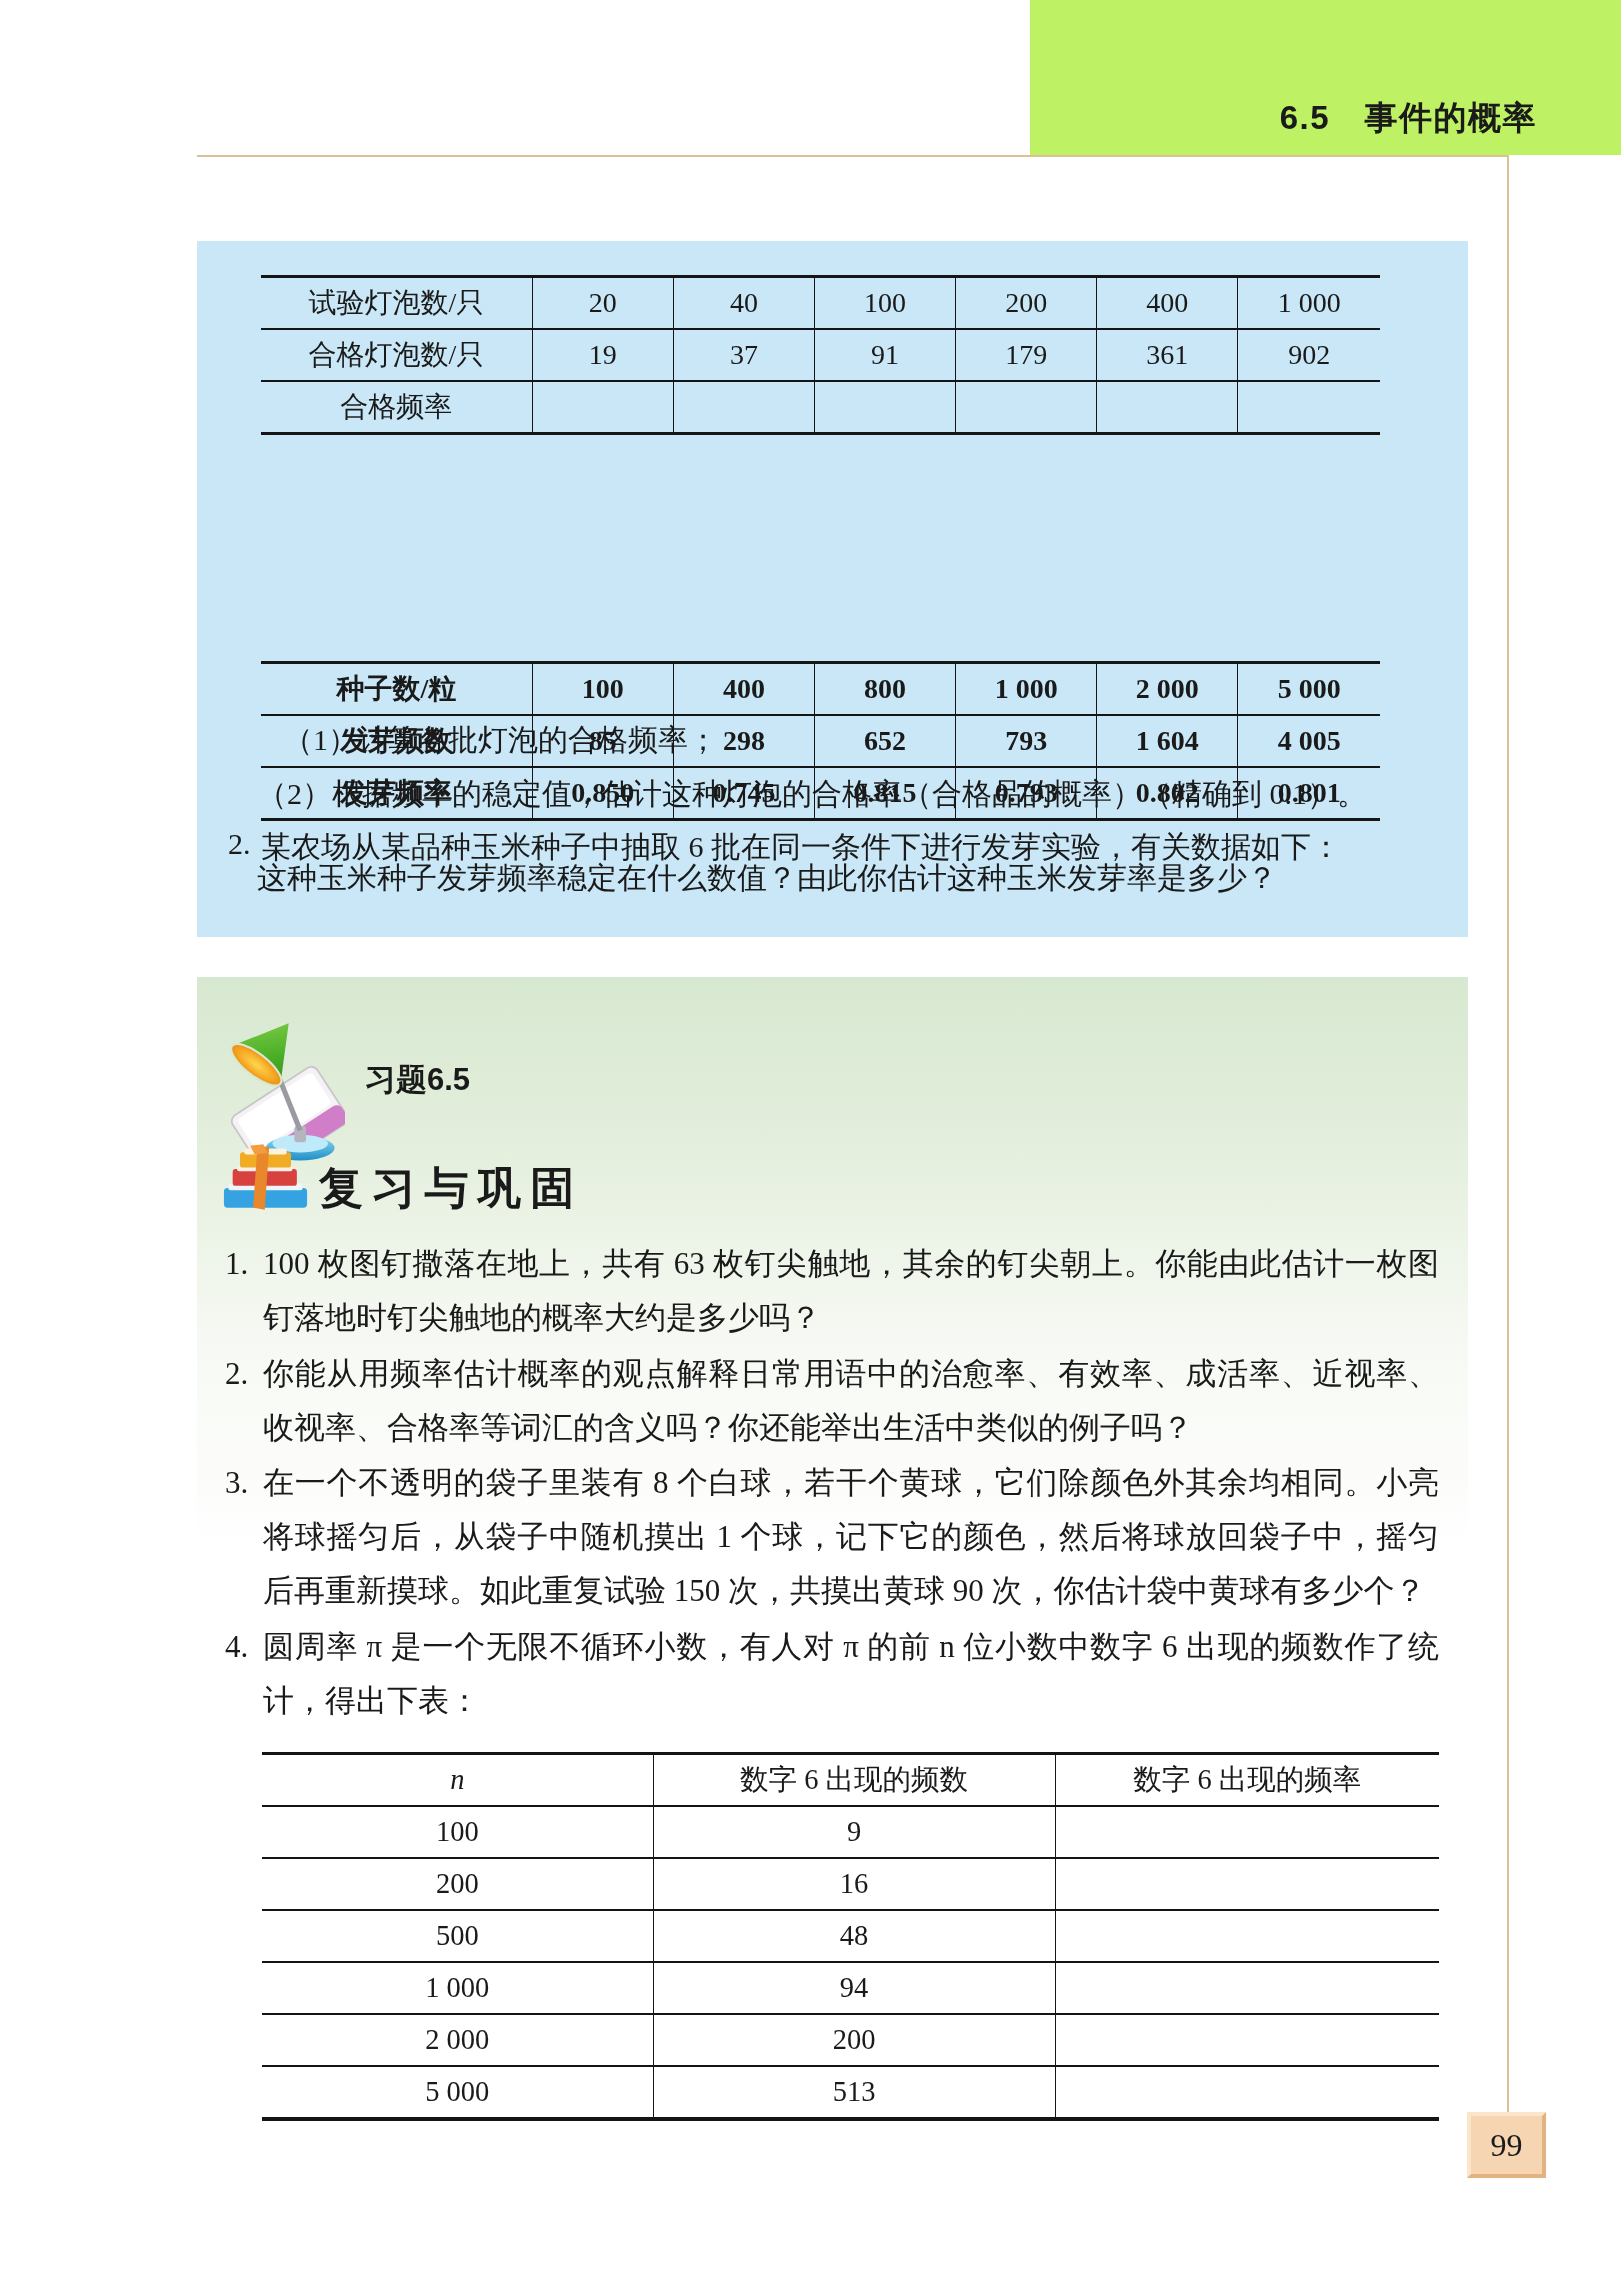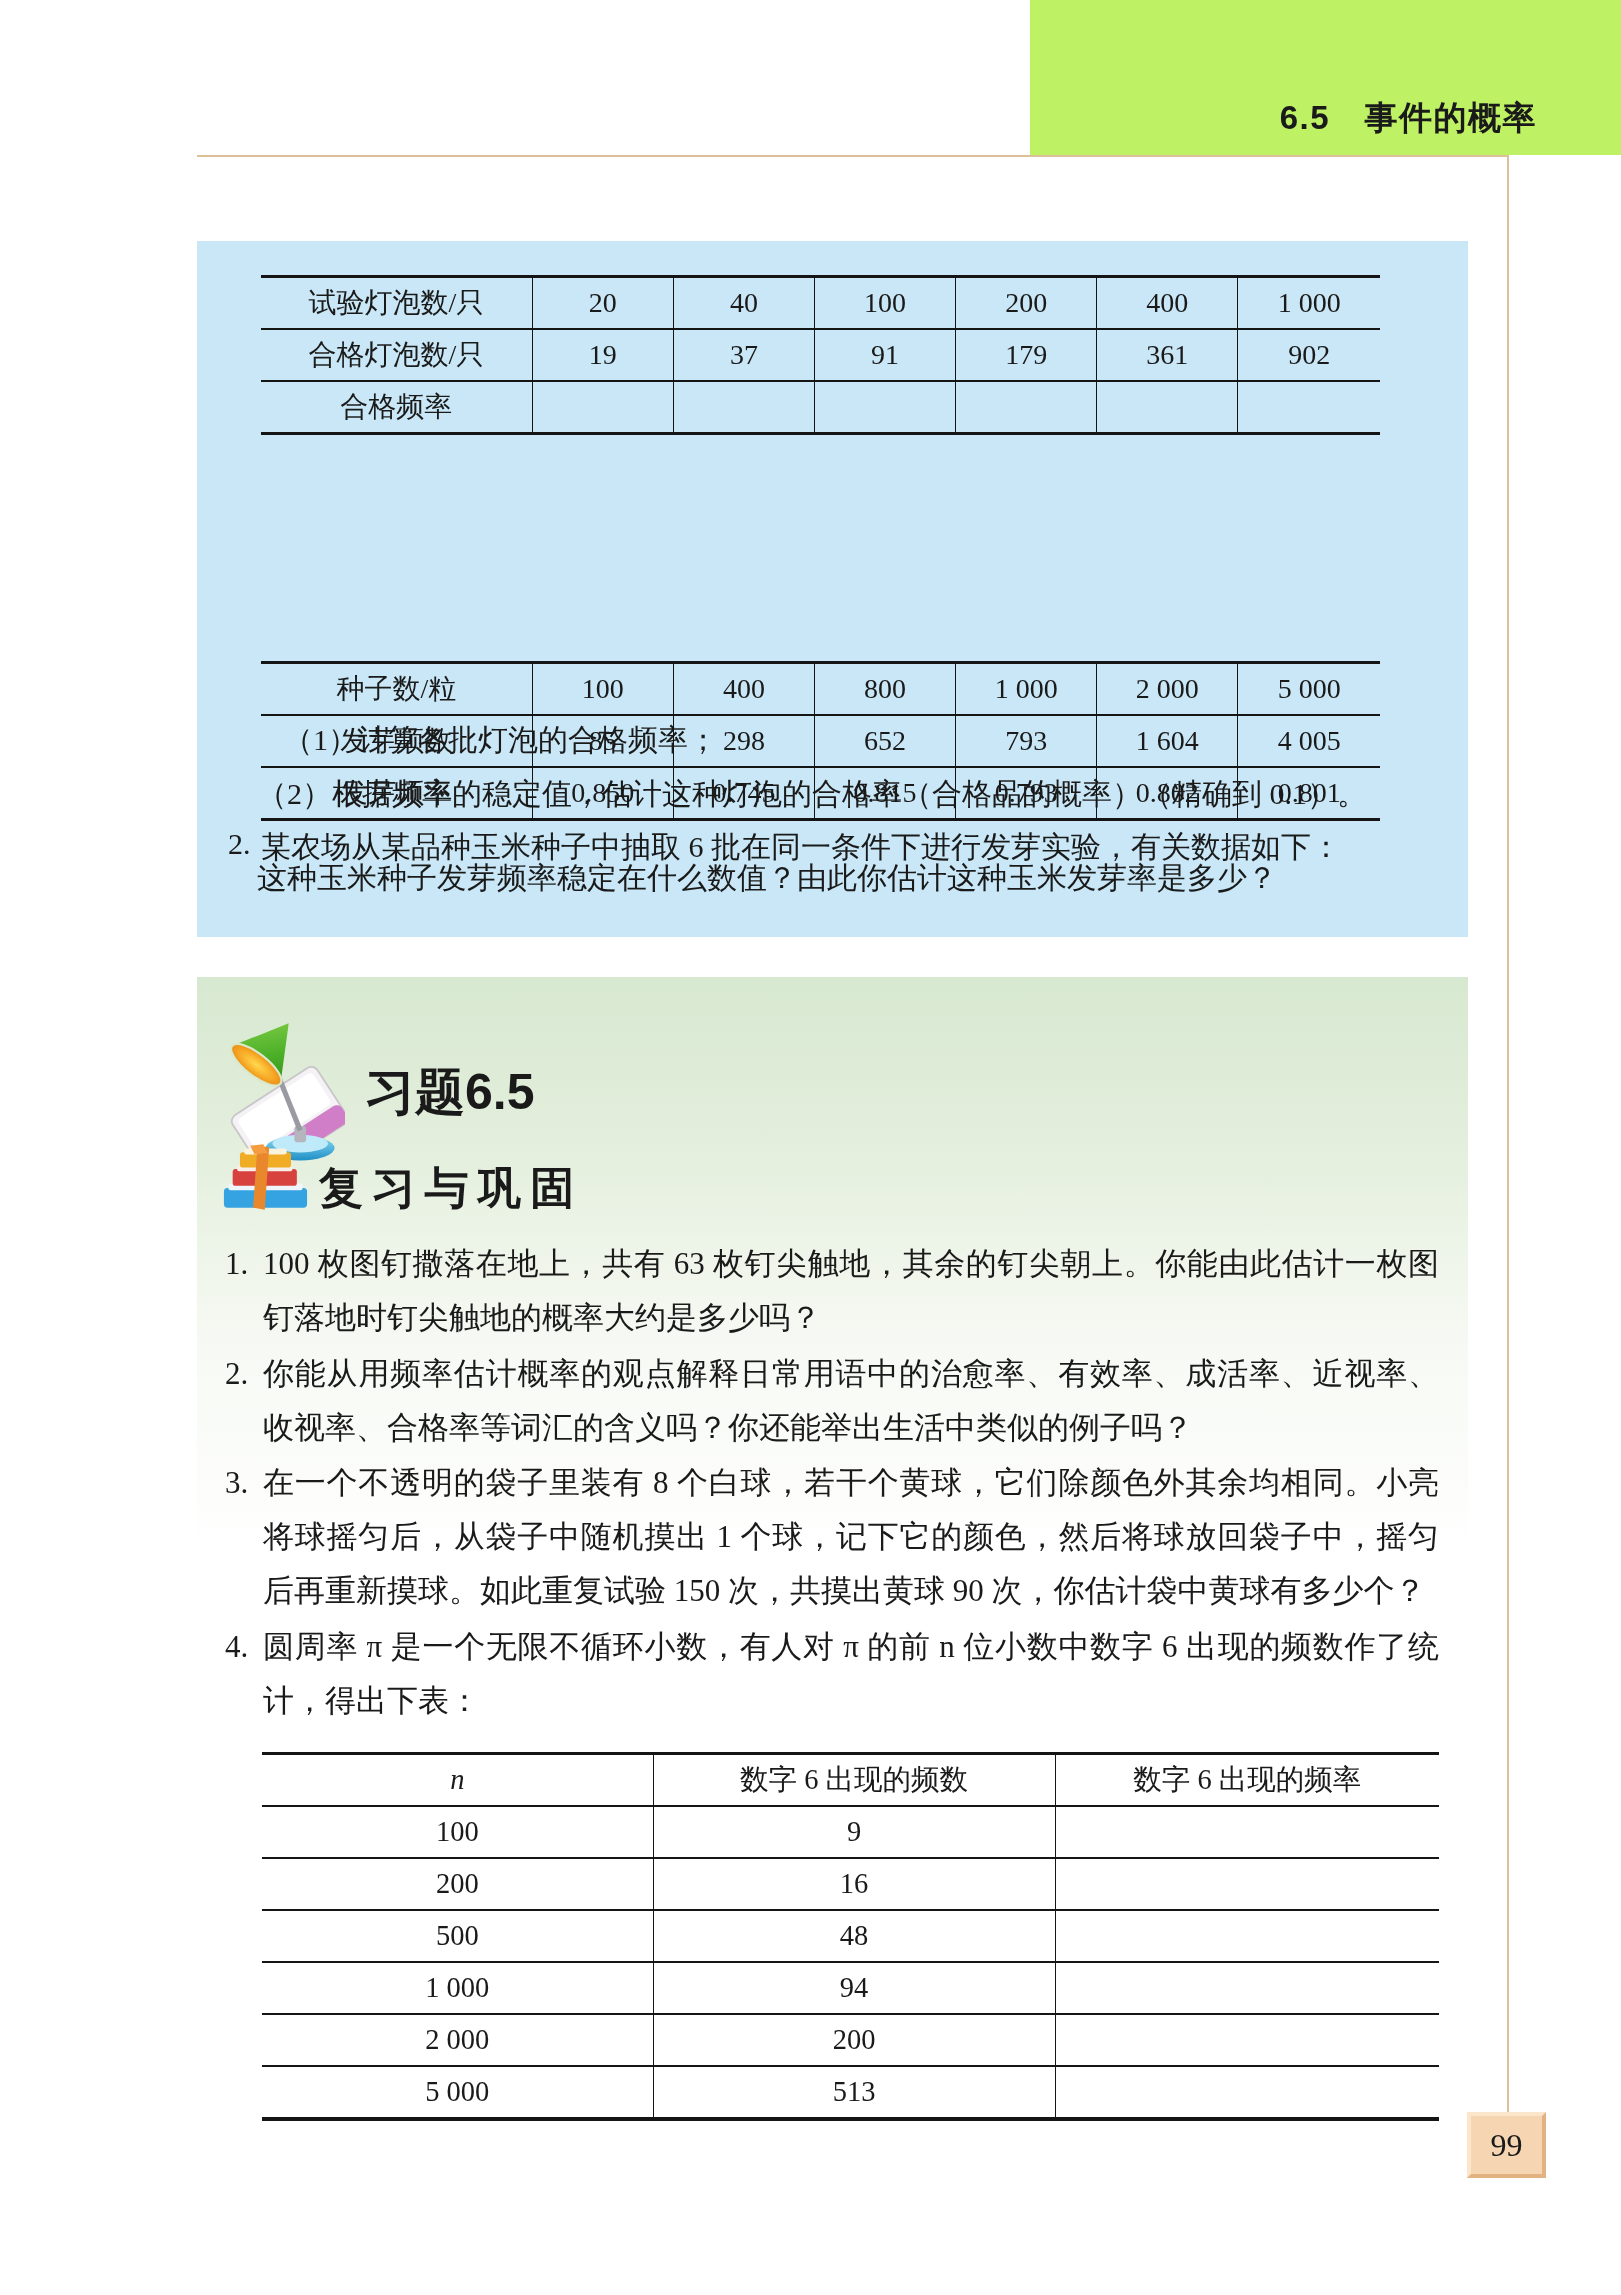--- a/index.html
+++ b/index.html
@@ -23,26 +23,26 @@
   .blue-panel .line{position:absolute;font-size:30px;white-space:nowrap;}
 
   
   table.three-line{border-collapse:collapse;table-layout:fixed;
                    border-top:3.7px solid #151515;border-bottom:3.7px solid #151515;}
   table.three-line td{border-top:2.2px solid #151515;border-left:1.5px solid #151515;
                       text-align:center;font-size:28px;height:50px;padding:0;}
   table.three-line tr:first-child td{border-top:none;}
   table.three-line td:first-child{border-left:none;}
   .t1{position:absolute;left:64px;top:34px;width:1119px;}
-  .t2{position:absolute;left:64px;top:420px;width:1119px;}
+  .t2{position:absolute;left:64px;top:420px;width:1119px;font-weight:bold;}
 
   
   .green-panel{position:absolute;left:197px;top:977px;width:1271px;height:579px;
                background:linear-gradient(180deg,#d7e8d0 0%,#e4efdd 30%,#f6f9f3 62%,#ffffff 100%);}
-  .ex-title{position:absolute;left:365px;top:1059px;font-size:50px;font-weight:bold;
+  .ex-title{position:absolute;left:365px;top:1059px;font-size:31px;font-weight:bold;
             font-family:"Liberation Sans","DejaVu Sans",sans-serif;}
   .ex-subtitle{position:absolute;left:319px;top:1159px;font-size:44px;font-weight:700;
                letter-spacing:8.8px;font-family:Liberation Sans, sans-serif;}
   .icon-box{position:absolute;}
 
   
   .problems{position:absolute;left:225px;top:1237px;width:1214px;}
   .problem{position:relative;padding-left:38px;font-size:31px;line-height:54px;
            text-align:justify;margin-bottom:1.5px;}
   .problem .pnum{position:absolute;left:0;top:0;}

